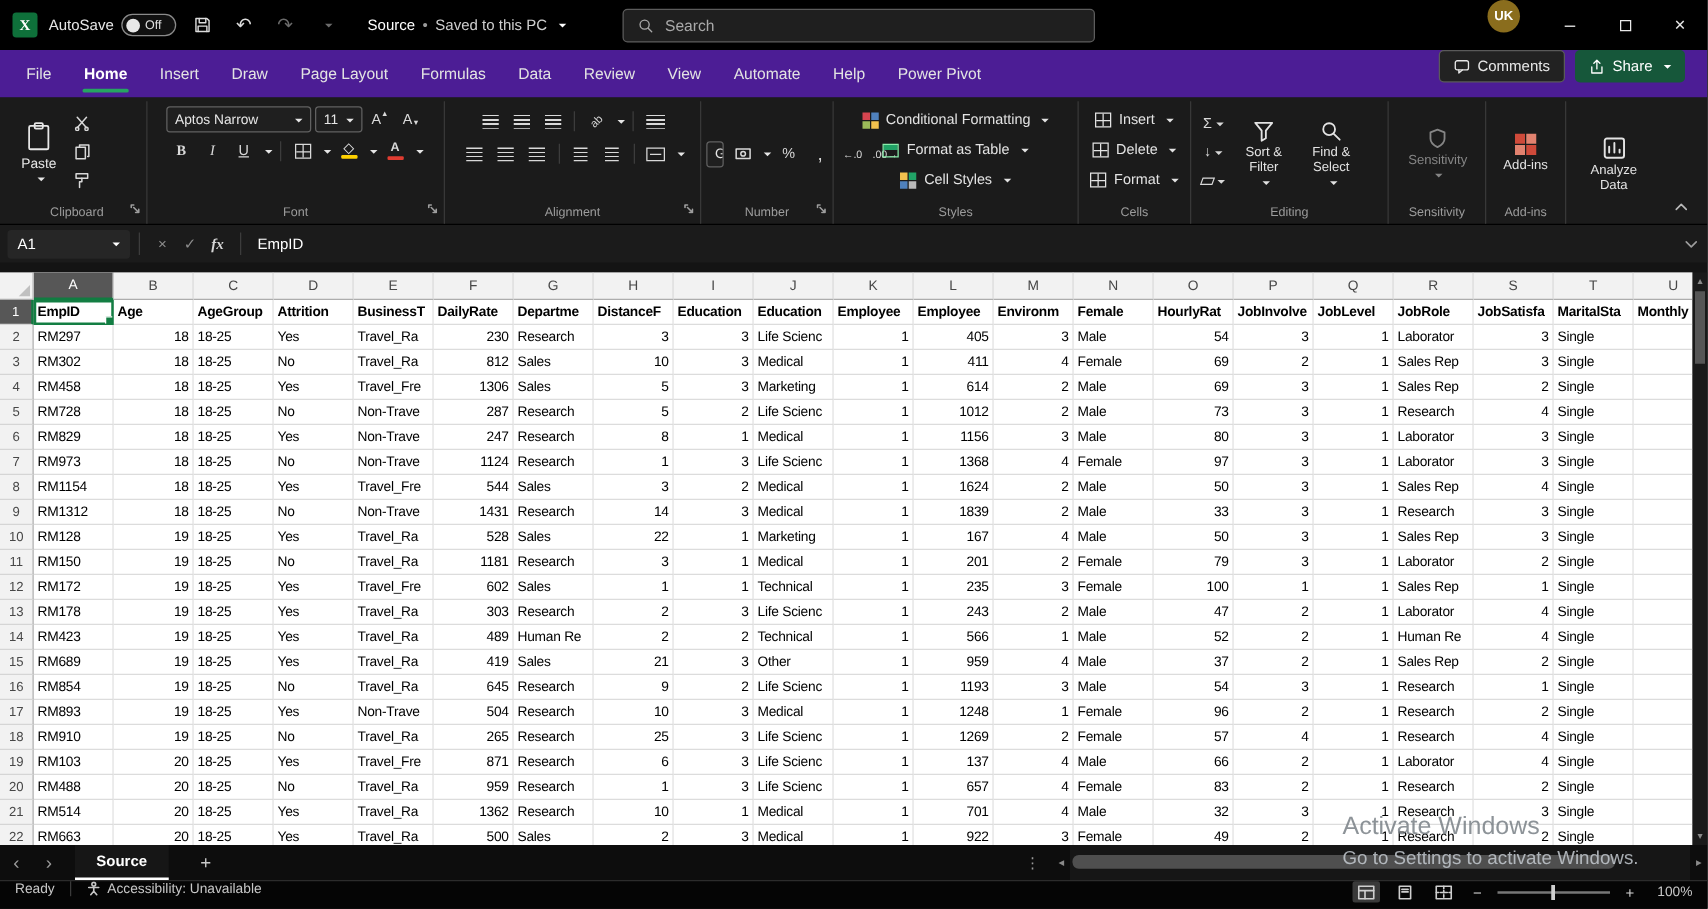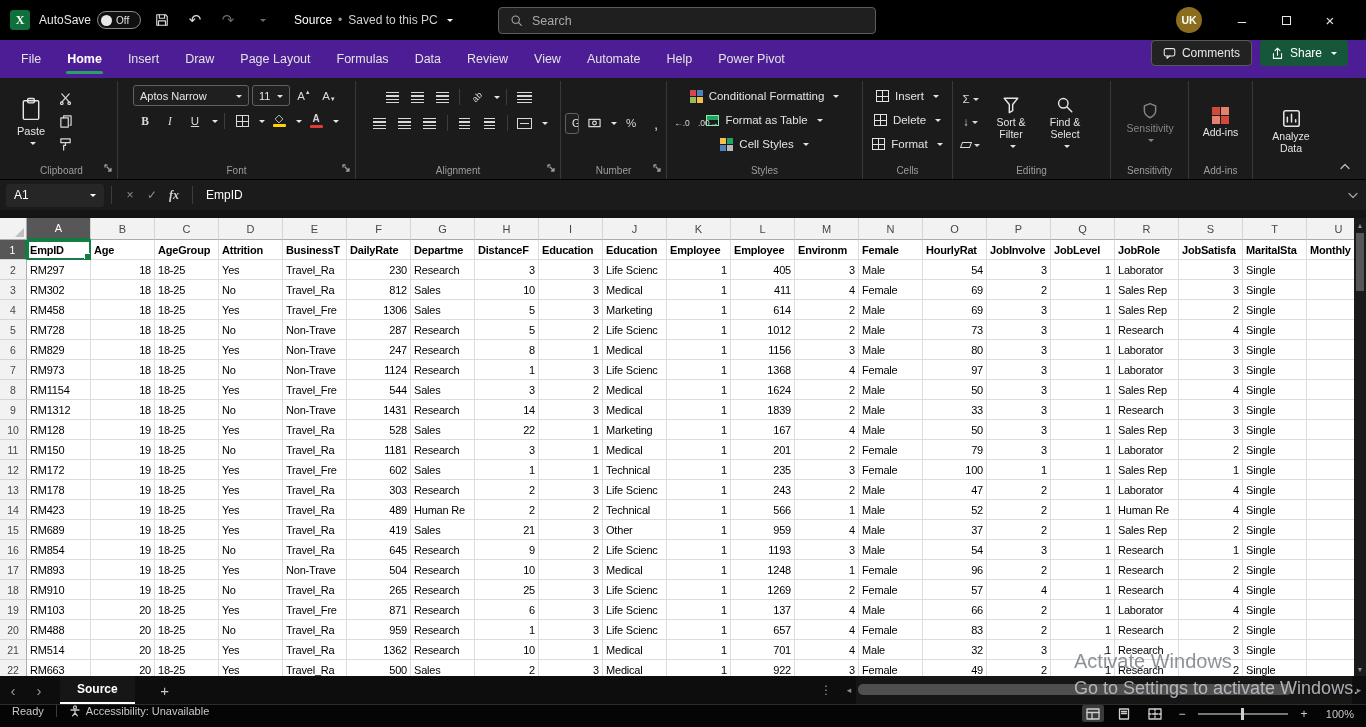--- a/index.html
+++ b/index.html
@@ -16,21 +16,21 @@
   .toggle{width:44px;height:18px;border:1px solid #8a8a8a;border-radius:10px;display:flex;align-items:center;padding:0 3px;gap:4px;background:#101010}
   .knob{width:11px;height:11px;border-radius:50%;background:#e8e8e8}
   .toggle .state{font-size:10px;color:#e0e0e0}
   .tbtn{width:24px;height:26px;display:flex;align-items:center;justify-content:center;border-radius:4px;color:#dcdcdc;font-size:15px}
   .tbtn.dim{color:#6b6b6b}
   .doc{display:flex;align-items:center;gap:6px;margin-left:12px;color:#fff;white-space:nowrap}
   .doc .dot{color:#9a9a9a}
   .doc .status{color:#cfcfcf}
   .chev{display:inline-block;width:0;height:0;border:3.5px solid transparent;border-top-color:currentColor;margin-left:3px;transform:translateY(2px)}
   .searchbox{position:absolute;left:498px;top:7px;width:378px;height:27px;background:#1f1f1f;border:1px solid #5c5c5c;border-radius:4px;display:flex;align-items:center;gap:9px;padding:0 11px;color:#a9a9a9;font-size:12.5px}
-  .tb-right{position:absolute;right:14px;top:0;height:40px;display:flex;align-items:center}
+  .tb-right{position:absolute;right:0;top:0;height:40px;display:flex;align-items:flex-start}
   .avatar{width:26px;height:26px;border-radius:50%;background:#8a6d1d;color:#fff;font-size:10.5px;font-weight:bold;display:flex;align-items:center;justify-content:center;margin-right:18px}
   .winbtn{width:44px;height:40px;display:flex;align-items:center;justify-content:center;color:#e8e8e8;font-size:15px}
   .maxsq{width:9px;height:9px;border:1px solid #e8e8e8}
 
   
   .menubar{position:absolute;top:40px;left:0;width:100%;height:38px;background:#4c1d95;display:flex;align-items:flex-start;padding:0 8px}
   #menu-tabs{display:flex;height:100%}
   .mtab{position:relative;padding:0 13px;height:100%;display:flex;align-items:center;color:#e3e3e3;font-size:12.5px;white-space:nowrap}
   .mtab.active{color:#fff;font-weight:bold}
   .mtab.active::after{content:"";position:absolute;left:12px;right:12px;bottom:4px;height:3px;border-radius:2px;background:#26A562}
@@ -123,21 +123,21 @@
   .vic{width:22px;height:17px;display:flex;align-items:center;justify-content:center;color:#cfcfcf}
   .vic.active{background:#3a3a3a;border-radius:2px}
   .ztrack{width:90px;height:2px;background:#777;position:relative}
   .zthumb{position:absolute;left:43px;top:-5px;width:3px;height:12px;background:#cfcfcf}
   .zbtn{font-size:12px;color:#cfcfcf;width:14px;text-align:center}
   .zoomlvl{width:34px;text-align:right}
 
   
   .watermark{position:absolute;left:1074px;top:650px;z-index:40;pointer-events:none}
   .wm1{font-size:20px;color:rgba(112,120,126,0.8)}
-  .wm2{font-size:18px;color:rgba(195,201,207,0.85);margin-top:5px}
+  .wm2{font-size:15px;color:rgba(195,201,207,0.85);margin-top:5px}
 </style>
 </head>
 <body>
 
 <div class="app">
 
   <div class="titlebar">
     <div class="tb-left">
       <span class="xl-logo">X</span>
       <span class="autosave">

